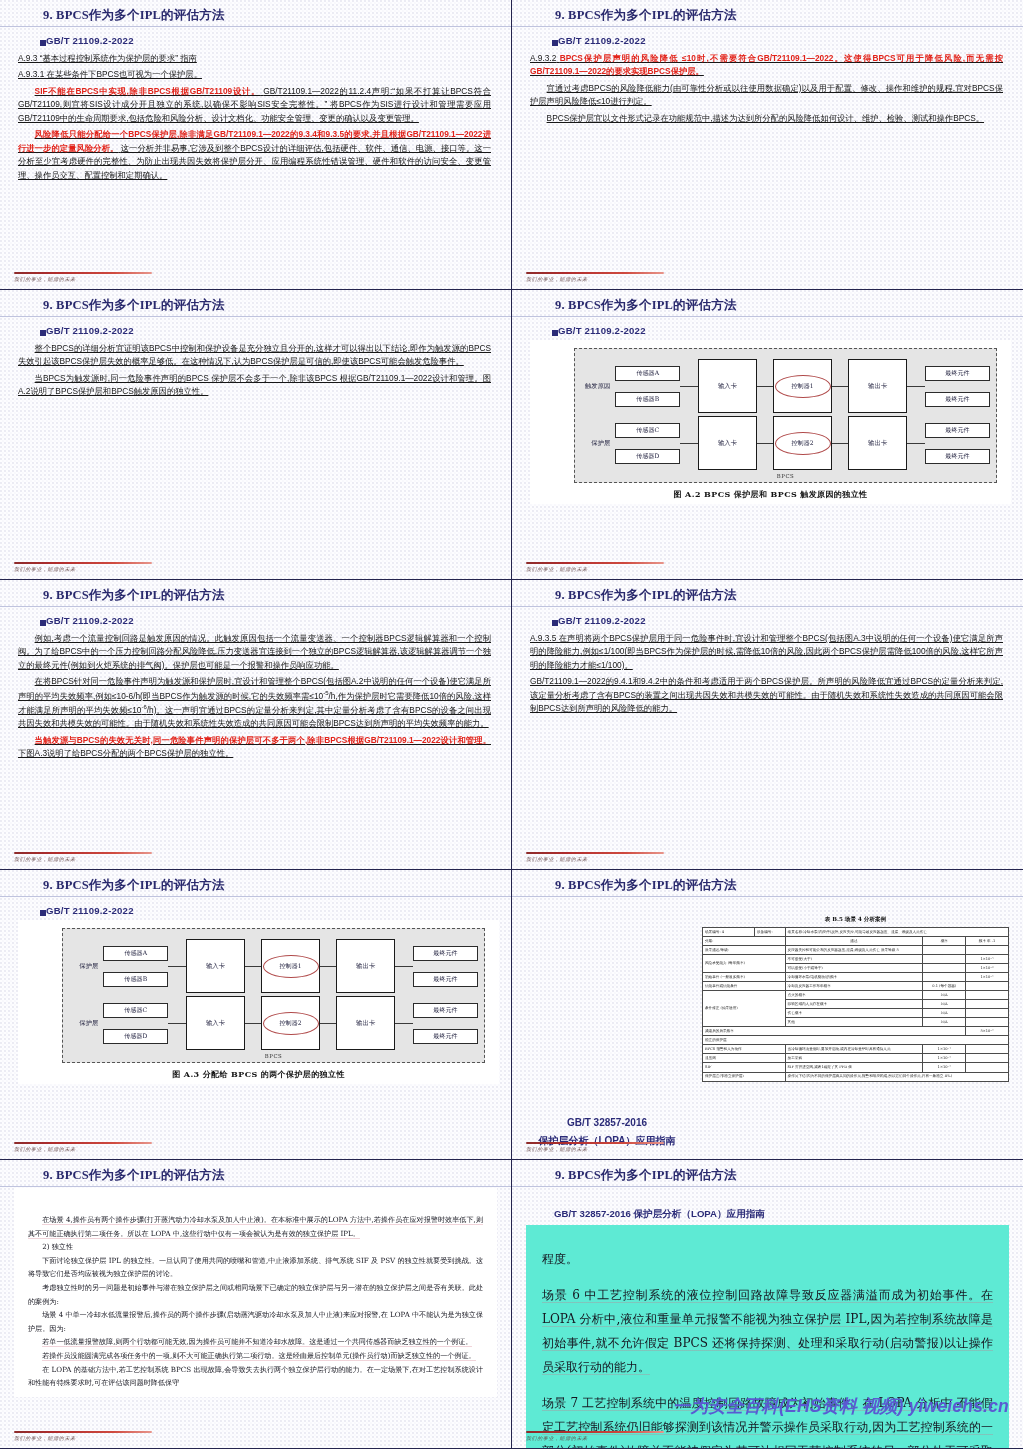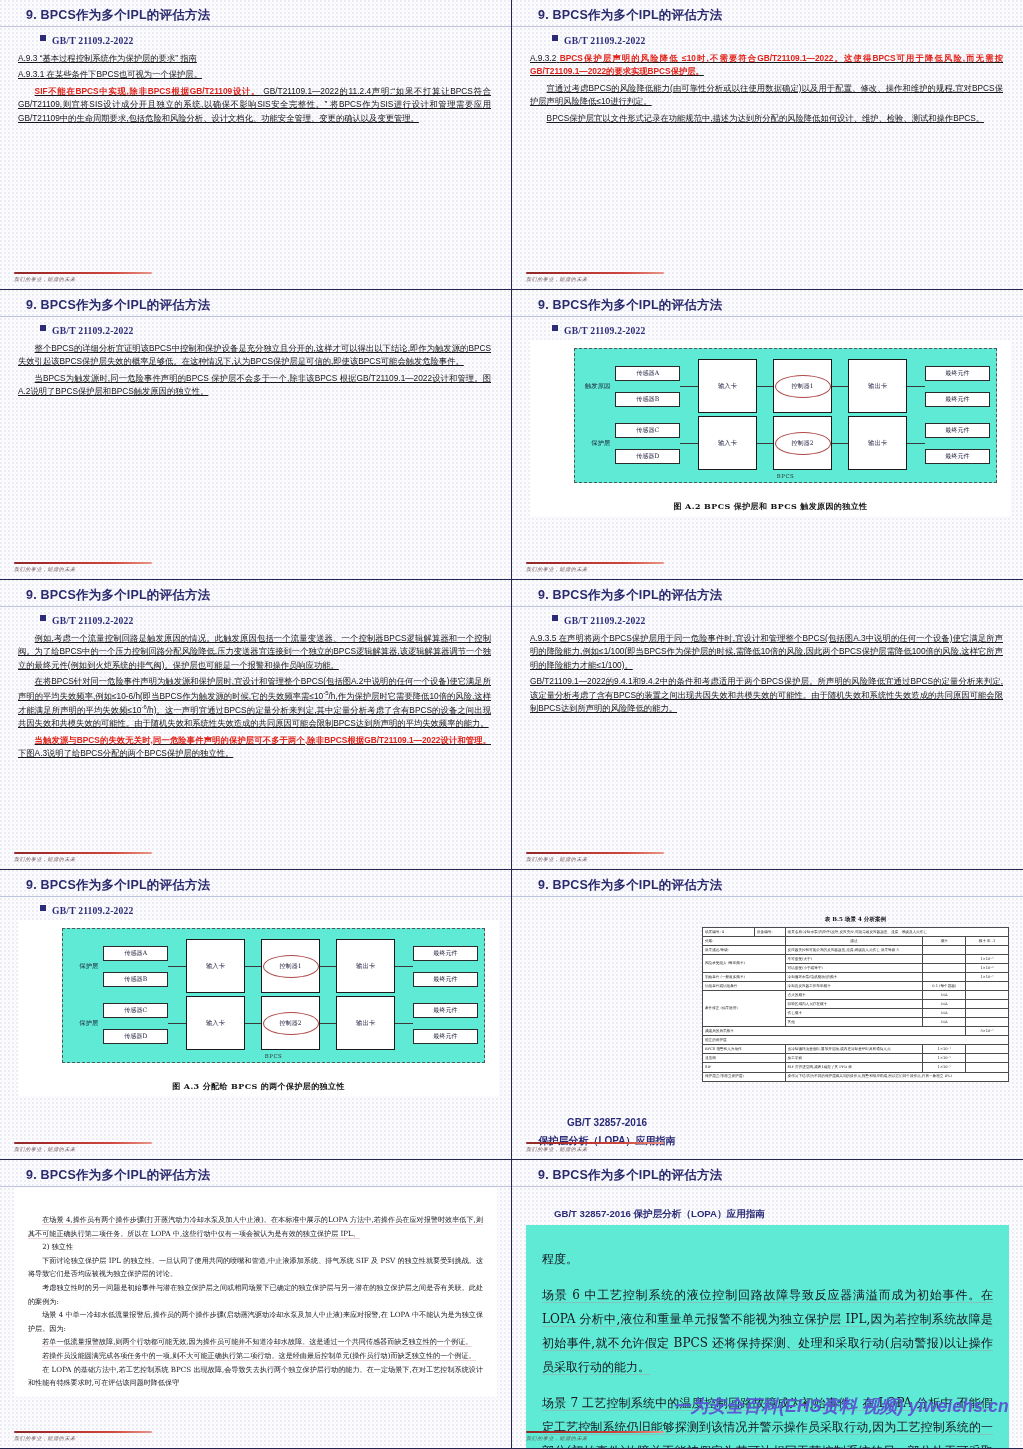--- a/index.html
+++ b/index.html
@@ -35,31 +35,32 @@
     background-size:4px 4px,4px 4px;
     pointer-events:none;
     z-index:0;
   }
   .slide > *{position:relative;z-index:1;}
 
   .s-title{
     font-size:12.5px;
     font-weight:bold;
     color:#2a2a6e;
-    margin:7px 0 0 26px;
+    margin:7px 0 0 43px;
     letter-spacing:.2px;
+    font-family:Liberation Serif, serif;
   }
   .title-rule{
     position:absolute;
     left:0;right:0;top:26px;
     height:1px;background:#bfc3de;
   }
   .sub-wrap{
     margin:11px 0 0 40px;
-    display:flex;align-items:flex-start;gap:6px;font-family:Liberation Serif, serif;
+    display:flex;align-items:flex-end;
   }
   .sub-bullet{
     width:6px;height:6px;background:#2b2b78;display:inline-block;
   }
   .sub-title{
     font-size:9.6px;font-weight:bold;color:#2b2b78;letter-spacing:.2px;
   }
   .body{
     margin:6px 20px 0 18px;
     font-size:8.3px;
@@ -95,21 +96,21 @@
   .figwrap{
     margin:4px 12px 0 18px;
     background:#ffffff;
     padding:6px 4px 4px 4px;
   }
   .diagram{
     border:1px dashed #555;
     margin:2px 10px 0 40px;
     padding:7px 6px 3px 6px;
     position:relative;
-    background:#5eead4;
+    background:#e5e5e5;
   }
   .dgroup{display:flex;align-items:center;margin:3px 0;}
   .col-sens{display:flex;flex-direction:column;gap:11px;}
   .nbox{
     border:1px solid #2b2b2b;
     background:#fff;
     font-size:6.1px;
     color:#1b1b3a;
     text-align:center;
     padding:2px 0;
@@ -145,21 +146,21 @@
   .stubs{display:flex;flex-direction:column;gap:11px;}
   .rowlbl{
     width:36px;font-size:6.3px;color:#1b1b3a;text-align:right;
     padding-right:5px;font-family:"DejaVu Serif",serif;
   }
   .bpcs-lbl{
     text-align:center;font-size:5.4px;color:#333;margin-top:3px;
     font-family:"DejaVu Serif",serif;letter-spacing:.5px;
   }
   .figcap{
-    text-align:center;font-size:8px;color:#121212;margin-top:18px;
+    text-align:center;font-size:8px;color:#121212;margin-top:6px;
     font-family:"DejaVu Serif",serif;font-weight:bold;letter-spacing:.4px;
   }
 
   
   .s8{display:flex;height:100%;}
   .s8-left{
     width:190px;display:flex;align-items:flex-end;justify-content:center;
     padding-bottom:34px;
   }
   .s8-left .t{
@@ -228,20 +229,24 @@
     <div class="sub-wrap">
       <span class="sub-bullet"></span>
       <span class="sub-title">GB/T 21109.2-2022</span>
     </div>
     <div class="body">
       <p>A.9.3    “基本过程控制系统作为保护层的要求” 指南</p>
       <p>A.9.3.1 在某些条件下BPCS也可视为一个保护层。</p>
       <p class="ind">
         <span class="red">SIF不能在BPCS中实现,除非BPCS根据GB/T21109设计。</span>
         <span class="blk">GB/T21109.1—2022的11.2.4声明:“如果不打算让BPCS符合GB/T21109,则宜将SIS设计成分开且独立的系统,以确保不影响SIS安全完整性。” 将BPCS作为SIS进行设计和管理需要应用GB/T21109中的生命周期要求,包括危险和风险分析、设计文档化、功能安全管理、变更的确认以及变更管理。</span>
+      </p>
+      <p class="ind">
+        <span class="red">风险降低只能分配给一个BPCS保护层,除非满足GB/T21109.1—2022的9.3.4和9.3.5的要求,并且根据GB/T21109.1—2022进行进一步的定量风险分析。</span>
+        <span class="blk">这一分析并非易事,它涉及到整个BPCS设计的详细评估,包括硬件、软件、通信、电源、接口等。这一分析至少宜考虑硬件的完整性、为防止出现共因失效将保护层分开、应用编程系统性错误管理、硬件和软件的访问安全、变更管理、操作员交互、配置控制和定期确认。</span>
       </p>
     </div>
     <div class="foot">
       <div class="bar"></div>
       <div class="tag">我们的事业，能源的未来</div>
     </div>
   </div>
 
   <div class="slide">
     <div class="title-rule"></div>

